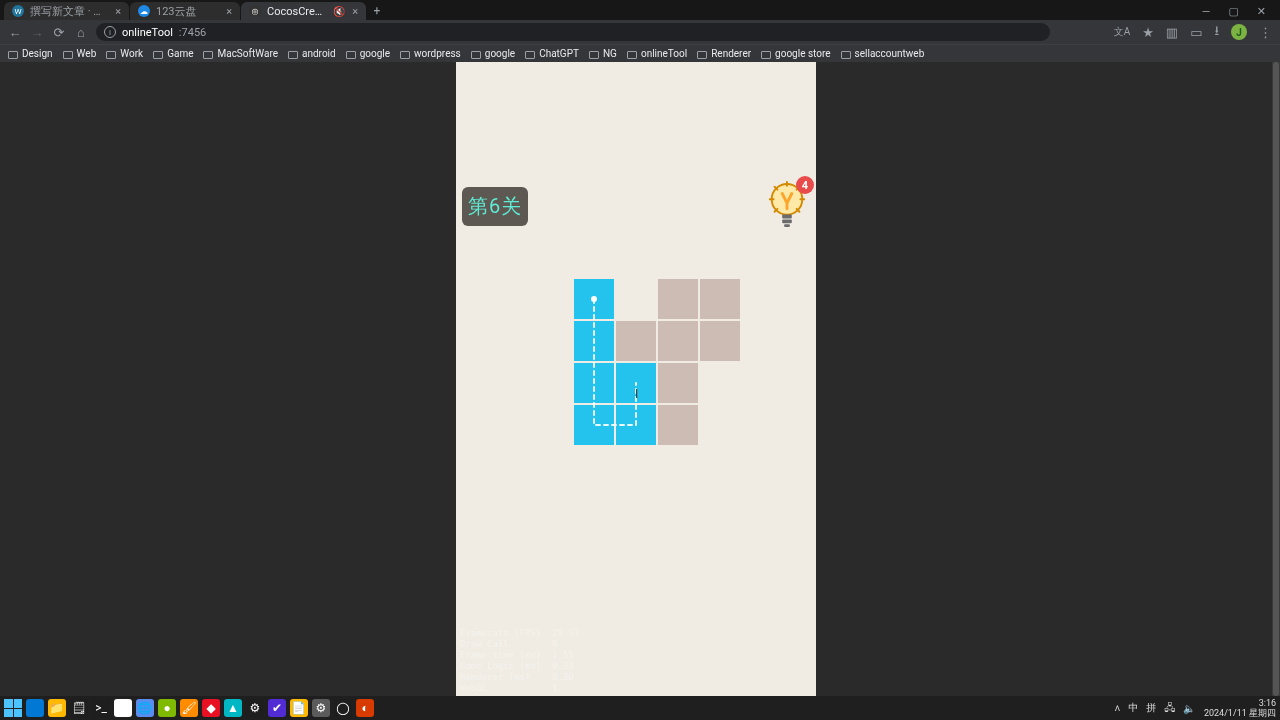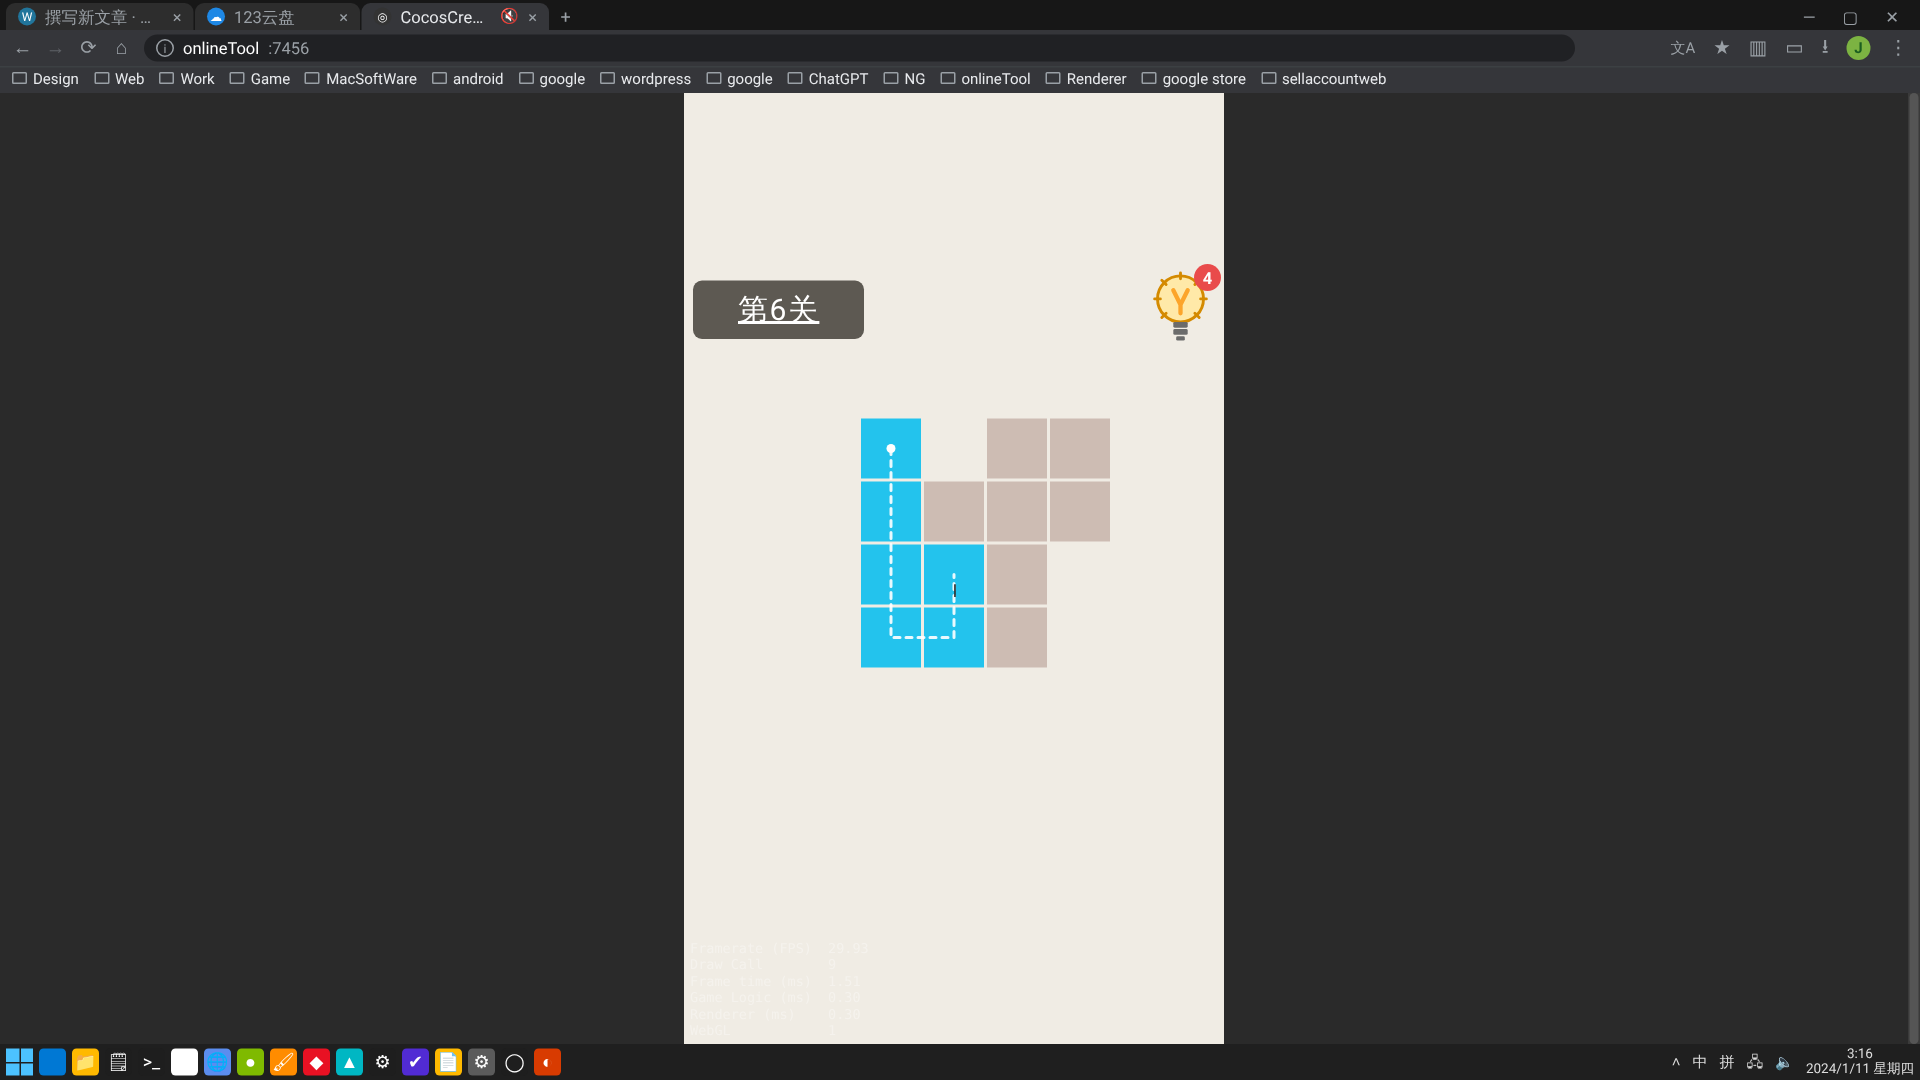--- a/index.html
+++ b/index.html
@@ -136,21 +136,21 @@
     height: 18px;
     background: var(--chrome-toolbar);
     border-top: 1px solid var(--chrome-border);
     display: flex;
     align-items: center;
     gap: 10px;
     padding: 0 8px;
     font-size: 10px;
     color: var(--chrome-text);
   }
-  .bookmark { display:flex; align-items:flex-start; gap:4px; }
+  .bookmark { display:flex; align-items:flex-end; gap:4px; }
   .bookmark .folder { width:10px;height:8px;border:1px solid var(--chrome-text-dim);border-radius:1px;}
 
   
   .viewport {
     flex: 1;
     background: var(--page-bg);
     position: relative;
     overflow: hidden;
   }
   .vscroll {
@@ -174,27 +174,26 @@
     left: 456px;
     top: 0;
     width: 360px;
     height: 636px;
     background: var(--canvas-bg);
   }
   .level-badge {
     position: absolute;
     left: 6px;
     top: 125px;
-    padding: 6px 30px;
+    padding: 6px 6px;
     background: var(--level-badge);
-    color: #ffffff;
+    color: #5eead4;
     font-size: 20px;
     border-radius: 6px;
     letter-spacing: 1px;
-    text-decoration: underline;
   }
   .hint {
     position: absolute;
     right: 6px;
     top: 118px;
     width: 46px;
     height: 50px;
   }
   .hint svg { width: 100%; height: 100%; }
   .hint-badge {
@@ -266,21 +265,21 @@
     width: 18px; height: 18px;
     border-radius: 3px;
     display:flex;align-items:center;justify-content:center;
     font-size: 12px;
   }
   .tb-spacer { flex:1; }
   .tray {
     display:flex; align-items:center; gap:8px;
     color: #ddd; font-size: 10px;
   }
-  .tray .clock { text-align:center; line-height:10px; font-size:9px;}
+  .tray .clock { text-align:right; line-height:10px; font-size:9px;}
   .start {
     width:18px;height:18px;
     display:grid;grid-template-columns:1fr 1fr;grid-template-rows:1fr 1fr;gap:1px;
   }
   .start div{background:#4cc2ff;}
 </style>
 </head>
 <body>
 
 <div class="browser">

